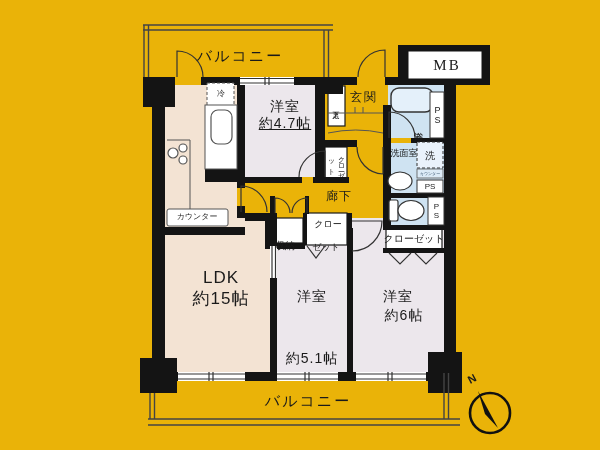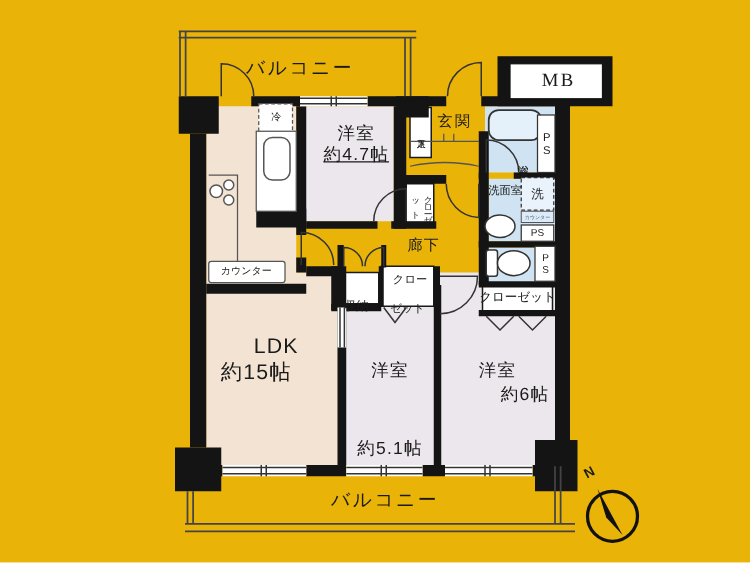--- a/index.html
+++ b/index.html
@@ -200,21 +200,21 @@
 <div class="lbl s10" style="left:430px;top:156px;">洗</div>
 <div class="lbl s4" style="left:430px;top:173.5px;">カウンター</div>
 <div class="lbl s8" style="left:430px;top:187px;">PS</div>
 <div class="lbl s8 vert" style="left:436px;top:211px;">PS</div>
 <div class="lbl s10" style="left:414px;top:239px;">クローゼット</div>
 <div class="lbl s10" style="left:285px;top:246px;">収納</div>
 <div class="lbl s9" style="left:328px;top:224px;text-align:right;">クロー</div>
 <div class="lbl s9" style="left:326px;top:247px;">ゼット</div>
 <div class="lbl s8" style="left:197px;top:217px;">カウンター</div>
 <div class="lbl s17" style="left:221px;top:277px;">LDK</div>
-<div class="lbl s17" style="left:205px;top:298px;">約15帖</div>
+<div class="lbl s17" style="left:221px;top:298px;">約15帖</div>
 <div class="lbl s14" style="left:312px;top:296px;">洋室</div>
 <div class="lbl s14" style="left:312px;top:315px;margin-top:43px;">約5.1帖</div>
 <div class="lbl s14" style="left:398px;top:296px;">洋室</div>
-<div class="lbl s14" style="left:420px;top:315px;">約6帖</div>
+<div class="lbl s14" style="left:404px;top:315px;">約6帖</div>
 <div class="lbl s15" style="left:308px;top:400px;">バルコニー</div>
 <div class="lbl nlbl" style="left:472px;top:379px;">N</div>
 
 </div>
 
 </body></html>

